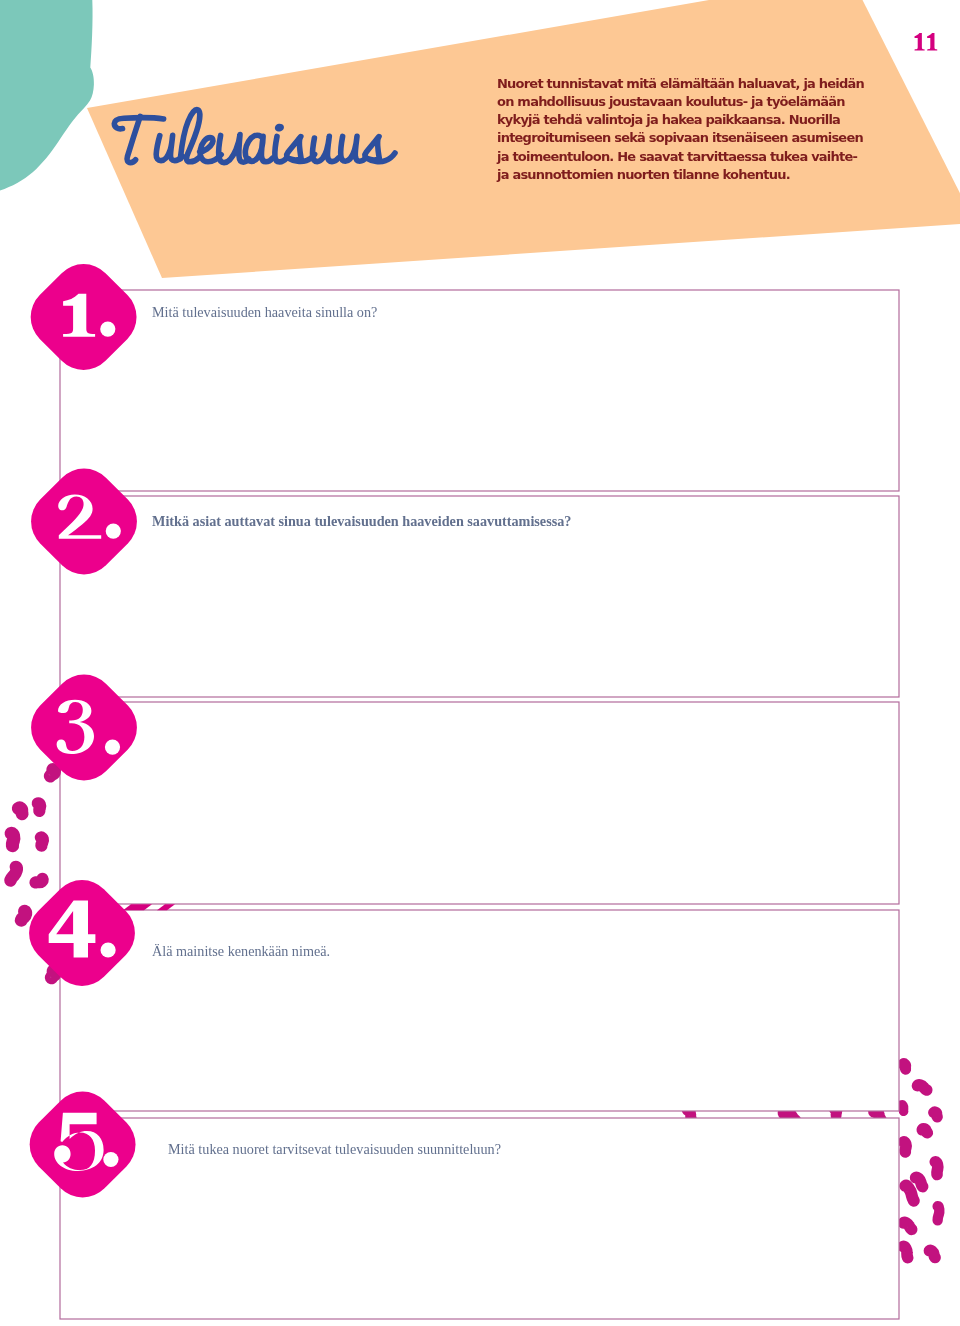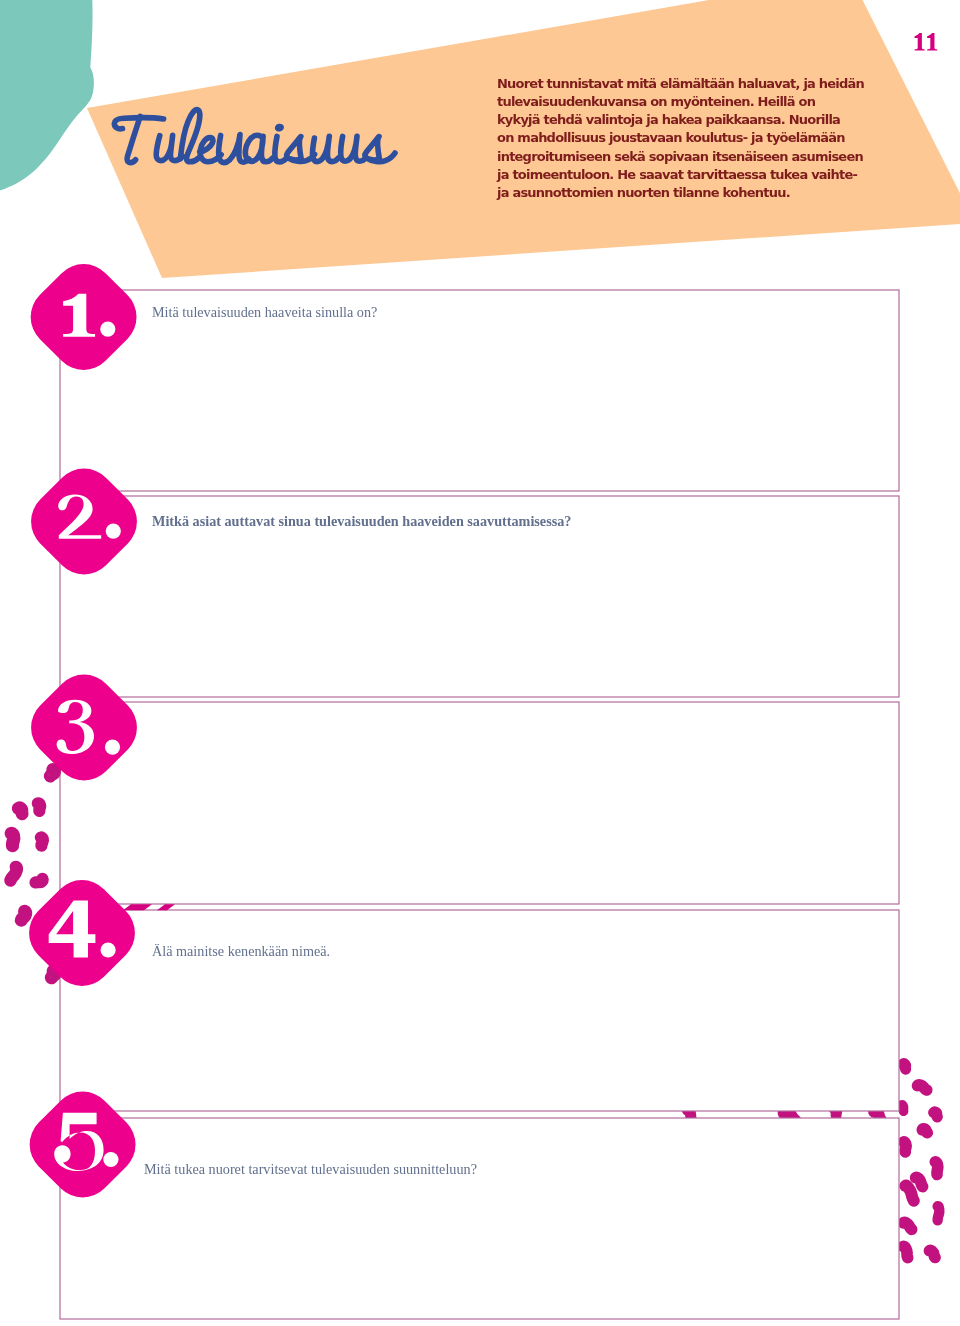--- a/index.html
+++ b/index.html
@@ -32,21 +32,21 @@
   .blob{fill:#c2127f;}
   #dash-stripe path{fill:#d4007f;}
   .ansbox rect{fill:#ffffff;stroke:#b26b9c;stroke-width:1.2;}
   .badge-shape{fill:#ec008c;}
   .badge-dot{fill:#ffffff;}
   .badge-num{fill:#ffffff;}
   #q1{left:152px;top:301.6px;}
   #q2{left:152px;top:510.8px;font-weight:bold;}
   #q3{left:152px;top:717px;}
   #q4{left:152px;top:923.6px;line-height:18px;}
-  #q5{left:144px;top:1138.5px;margin-top:20px;}
+  #q5{left:168px;top:1138.5px;}
 </style>
 </head>
 <body>
 
 <div class="page">
   <svg class="layer" id="deco-back" viewBox="0 0 960 1326">
     <path id="teal-blob" d="M0,0 L92.3,0 C93.2,22 91.6,50 90.3,67.5 C92.6,71 94.2,77 93.9,84.5 C93.6,91 92.4,96.4 90.0,100.5 C86.2,106 82,110 78,114.5 C72,121.5 66,130 58.8,141 C50,154 42,164 33,172 C23,180.5 12,186.5 0,190.5 Z"></path>
     <path id="peach-shape" d="M87,108 L709,0 L862.5,0 L975,223 L162,278 Z"></path>
     <g id="blobs-left" fill="none" stroke="#c2127f" stroke-linecap="round">
       <path class="blob" transform="translate(21.00 810.50) rotate(-35)" stroke-width="13.00" d="M-0.94,-3.30 C1.40,-3.37 1.56,-0.66 0.55,0.50 C-0.31,1.65 -0.94,1.82 -0.94,3.30"></path>
@@ -159,20 +159,19 @@
       <ellipse cx="279.4" cy="127.6" rx="4.6" ry="3.9" transform="rotate(-10 279.4 127.6)" fill="#2d4f9e" stroke="none"></ellipse>
       <path d="M300.8,136.6 C296.0,142.4 290.6,148.8 288.0,152.2 C285.8,155.0 286.4,157.4 289.4,158.6 C292.8,160.0 298.4,160.0 301.2,159.0 C298.6,144.0 299.0,139.0 300.8,136.6 Z M289.4,158.6 C294.0,161.6 301.4,162.2 306.4,160.6 C310.0,159.4 312.6,157.2 314.6,154.4"></path>
       <path d="M314.4,138.0 C313.2,144.4 312.2,151.6 312.6,156.0 C313.0,160.2 314.8,161.6 317.2,161.6 C320.8,161.6 324.6,157.0 326.6,150.4 C327.8,146.6 328.8,140.8 329.3,136.4 C328.4,143.2 327.2,151.4 327.5,156.0 C327.8,160.2 329.5,161.6 332.0,161.6 C334.4,161.6 336.6,160.2 338.4,158.0"></path>
       <path d="M342.6,136.4 C341.4,142.8 340.4,150.4 340.8,155.2 C341.2,159.6 343.0,161.2 345.4,161.2 C349.0,161.2 352.6,156.4 354.6,149.8 C355.8,146.0 356.6,140.6 357.0,136.4 C356.2,143.2 355.0,151.0 355.3,155.6 C355.6,159.8 357.3,161.2 359.8,161.2 C362.2,161.2 364.4,159.8 366.2,157.6"></path>
       <path d="M379.0,136.6 C374.2,142.4 368.8,148.8 366.2,152.2 C364.0,155.0 364.6,157.4 367.6,158.6 C371.0,160.0 376.6,160.0 379.4,159.0 C376.8,144.0 377.2,139.0 379.0,136.6 Z M367.6,158.6 C372.2,161.6 380.0,162.6 385.4,160.6 C389.4,159.2 392.6,156.6 395.0,153.0"></path>
     </g>
   </svg>
 
   <div id="header-body">
     <div class="iline">Nuoret tunnistavat mitä elämältään haluavat, ja heidän</div>
-    <div class="iline">tulevaisuudenkuvansa on myönteinen. Heillä on</div>
+    <div class="iline">on mahdollisuus joustavaan koulutus- ja työelämään</div>
     <div class="iline">kykyjä tehdä valintoja ja hakea paikkaansa. Nuorilla</div>
-    <div class="iline">on mahdollisuus joustavaan koulutus- ja työelämään</div>
     <div class="iline">integroitumiseen sekä sopivaan itsenäiseen asumiseen</div>
     <div class="iline">ja toimeentuloon. He saavat tarvittaessa tukea vaihte-</div>
     <div class="iline">ja asunnottomien nuorten tilanne kohentuu.</div>
   </div>
 </div>
 
 </body></html>

